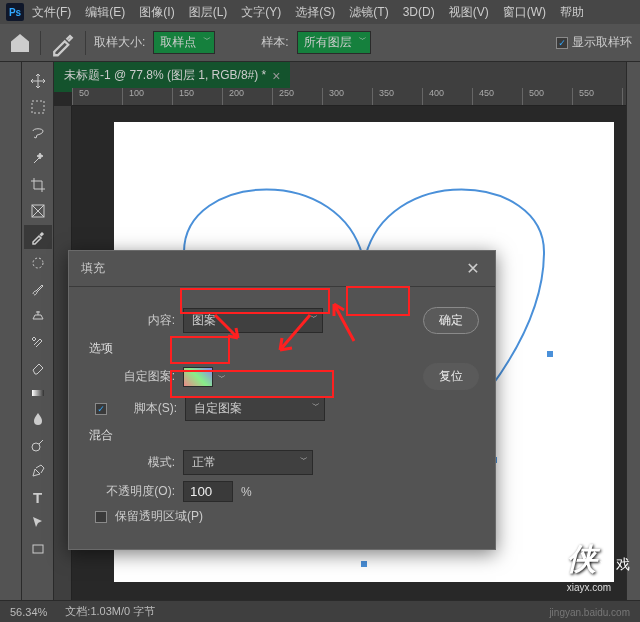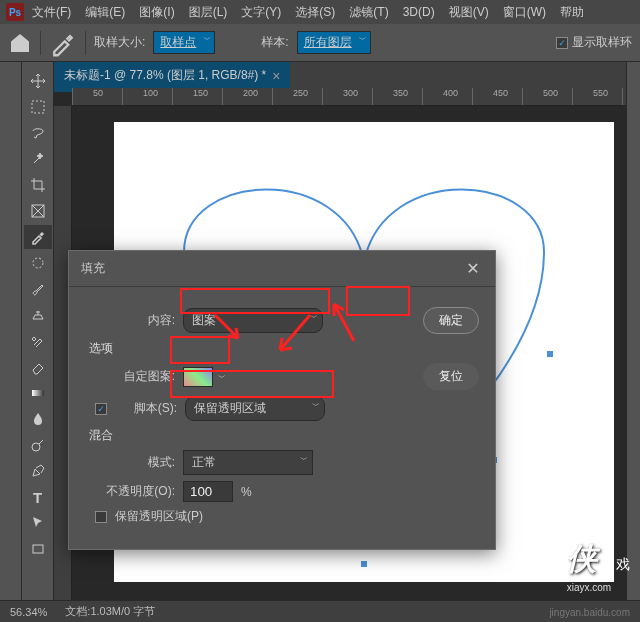--- a/index.html
+++ b/index.html
@@ -1,61 +1,61 @@
 <!DOCTYPE html>
 <html><head>
 <meta charset="utf-8">
 <style>
   * { box-sizing: border-box; margin: 0; padding: 0; font-family: "Microsoft YaHei", sans-serif; }
   body { background: #323232; color: #ccc; font-size: 12px; width: 640px; height: 622px; overflow: hidden; position: relative; }
   
   .menubar { background: #474747; height: 24px; display: flex; align-items: center; padding: 0 6px; gap: 2px; }
-  .ps-logo { width: 18px; height: 18px; background: #7f1d1d; color: #31a8ff; font-weight: bold; font-size: 10px; display: flex; align-items: center; justify-content: center; border-radius: 2px; }
+  .ps-logo { width: 18px; height: 18px; background: #0f172a; color: #31a8ff; font-weight: bold; font-size: 10px; display: flex; align-items: center; justify-content: center; border-radius: 2px; }
   .menu-item { padding: 2px 6px; cursor: pointer; }
   
   .options-bar { background: #535353; height: 38px; display: flex; align-items: center; padding: 0 8px; gap: 8px; border-bottom: 1px solid #2a2a2a; }
   .opt-home { width: 24px; height: 24px; display: flex; align-items: center; justify-content: center; }
   .opt-tool { width: 28px; height: 28px; display: flex; align-items: center; justify-content: center; }
   .opt-sep { width: 1px; height: 24px; background: #3a3a3a; }
   .opt-label { color: #ccc; }
-  .opt-select { background: #0369a1; border: 1px solid #2a2a2a; color: #ccc; padding: 2px 18px 2px 6px; position: relative; text-decoration: underline; }
+  .opt-select { background: #15803d; border: 1px solid #2a2a2a; color: #ccc; padding: 2px 18px 2px 6px; position: relative; }
   .opt-select::after { content: "﹀"; position: absolute; right: 3px; font-size: 8px; }
   .opt-check { display: flex; align-items: center; gap: 4px; }
   .checkbox { width: 12px; height: 12px; border: 1px solid #8a8a8a; background: #3a3a3a; display: inline-flex; align-items: center; justify-content: center; font-size: 9px; color: #31a8ff; }
   
   .workspace { display: flex; height: calc(100% - 24px - 38px - 22px); }
   
   .left-rail { width: 22px; background: #535353; border-right: 1px solid #2a2a2a; }
   .toolbar { width: 32px; background: #535353; display: flex; flex-direction: column; padding-top: 6px; border-right: 1px solid #2a2a2a; }
   .tool { width: 28px; height: 24px; display: flex; align-items: center; justify-content: center; margin: 1px auto; color: #ccc; cursor: pointer; font-size: 14px; }
   .tool.active { background: #393939; }
   .tool svg { width: 16px; height: 16px; }
   
   .canvas-area { flex: 1; background: #282828; position: relative; overflow: hidden; }
   .tab-bar { height: 26px; background: #3f3f3f; display: flex; align-items: center; }
-  .tab { background: #0c4a6e; padding: 8px 10px; color: #ccc; display: flex; align-items: center; gap: 6px; border-top: 1px solid #282828; }
+  .tab { background: #14532d; padding: 8px 10px; color: #ccc; display: flex; align-items: center; gap: 6px; border-top: 1px solid #282828; }
   .tab-close { color: #999; cursor: pointer; font-size: 14px; }
   
   .ruler-h { position: absolute; top: 26px; left: 18px; right: 0; height: 18px; background: #3f3f3f; display: flex; font-size: 9px; color: #aaa; overflow: hidden; border-bottom: 1px solid #222; }
-  .ruler-h span { width: 50px; text-align: left; padding-left: 20px; flex-shrink: 0; border-left: 1px solid #666; }
+  .ruler-h span { width: 50px; text-align: left; padding-left: 6px; flex-shrink: 0; border-left: 1px solid #666; }
   .ruler-v { position: absolute; top: 44px; left: 0; width: 18px; bottom: 0; background: #3f3f3f; border-right: 1px solid #222; }
   
   .canvas { position: absolute; top: 60px; left: 60px; width: 500px; height: 460px; background: #fff; }
   .heart-path { position: absolute; top: 0; left: 0; }
   .anchor { position: absolute; width: 8px; height: 8px; background: #4a90d9; border: 1px solid #fff; }
   
   .dialog { position: absolute; top: 250px; left: 68px; width: 428px; background: #535353; border: 1px solid #6a6a6a; box-shadow: 0 4px 18px rgba(0,0,0,0.5); }
   .dlg-title { background: #535353; padding: 8px 12px; display: flex; justify-content: space-between; align-items: center; border-bottom: 1px solid #3a3a3a; gap: 24px; }
   .dlg-close { font-size: 16px; cursor: pointer; width: 20px; text-align: center; }
   .dlg-body { padding: 14px 16px 18px 16px; position: relative; }
   .dlg-row { display: flex; align-items: center; margin: 6px 0; gap: 8px; }
   .dlg-lbl { width: 90px; text-align: right; }
   .dlg-select { background: #404040; border: 1px solid #2a2a2a; color: #ccc; padding: 3px 20px 3px 8px; position: relative; min-width: 130px; }
   .dlg-select::after { content: "﹀"; position: absolute; right: 4px; font-size: 8px; }
-  .dlg-select.wide { min-width: 140px; border-radius: 9px; }
+  .dlg-select.wide { min-width: 140px; }
   .pattern-swatch { width: 30px; height: 20px; background: linear-gradient(45deg,#e88,#8e8,#88e); border: 1px solid #2a2a2a; position: relative; }
   .pattern-swatch::after { content: "﹀"; position: absolute; right: -14px; top: 4px; font-size: 8px; color: #ccc; }
   .dlg-btn { background: #5a5a5a; border: 1px solid #8a8a8a; border-radius: 14px; padding: 4px 14px; color: #eee; cursor: pointer; min-width: 56px; text-align: center; }
   .dlg-fieldset-label { color: #ddd; margin: 0 0 4px 4px; }
   .dlg-input { background: #3a3a3a; border: 1px solid #2a2a2a; color: #eee; padding: 2px 6px; width: 50px; }
   
   .redbox { position: absolute; border: 2px solid #ff2020; pointer-events: none; }
   .arrow-ann { position: absolute; pointer-events: none; }
   
   .statusbar { height: 22px; background: #3f3f3f; display: flex; align-items: center; padding: 0 10px; gap: 18px; font-size: 11px; color: #bbb; border-top: 1px solid #2a2a2a; }
@@ -278,21 +278,21 @@
     <div class="dlg-fieldset-label">选项</div>
     <div class="dlg-row" style="padding-left:10px">
       <span class="dlg-lbl" style="width:80px">自定图案:</span>
       <div class="pattern-swatch"></div>
       <div style="flex:1"></div>
       <div class="dlg-btn" style="border-color:#5a5a5a">复位</div>
     </div>
     <div class="dlg-row" style="padding-left:10px">
       <span class="checkbox">✓</span>
       <span style="width:62px;text-align:right">脚本(S):</span>
-      <div class="dlg-select wide">保留透明区域</div>
+      <div class="dlg-select wide">自定图案</div>
     </div>
 
     <div class="dlg-fieldset-label">混合</div>
     <div class="dlg-row" style="padding-left:10px">
       <span class="dlg-lbl" style="width:80px">模式:</span>
       <div class="dlg-select">正常</div>
     </div>
     <div class="dlg-row" style="padding-left:10px">
       <span class="dlg-lbl" style="width:80px">不透明度(O):</span>
       <input class="dlg-input" value="100" style="">

